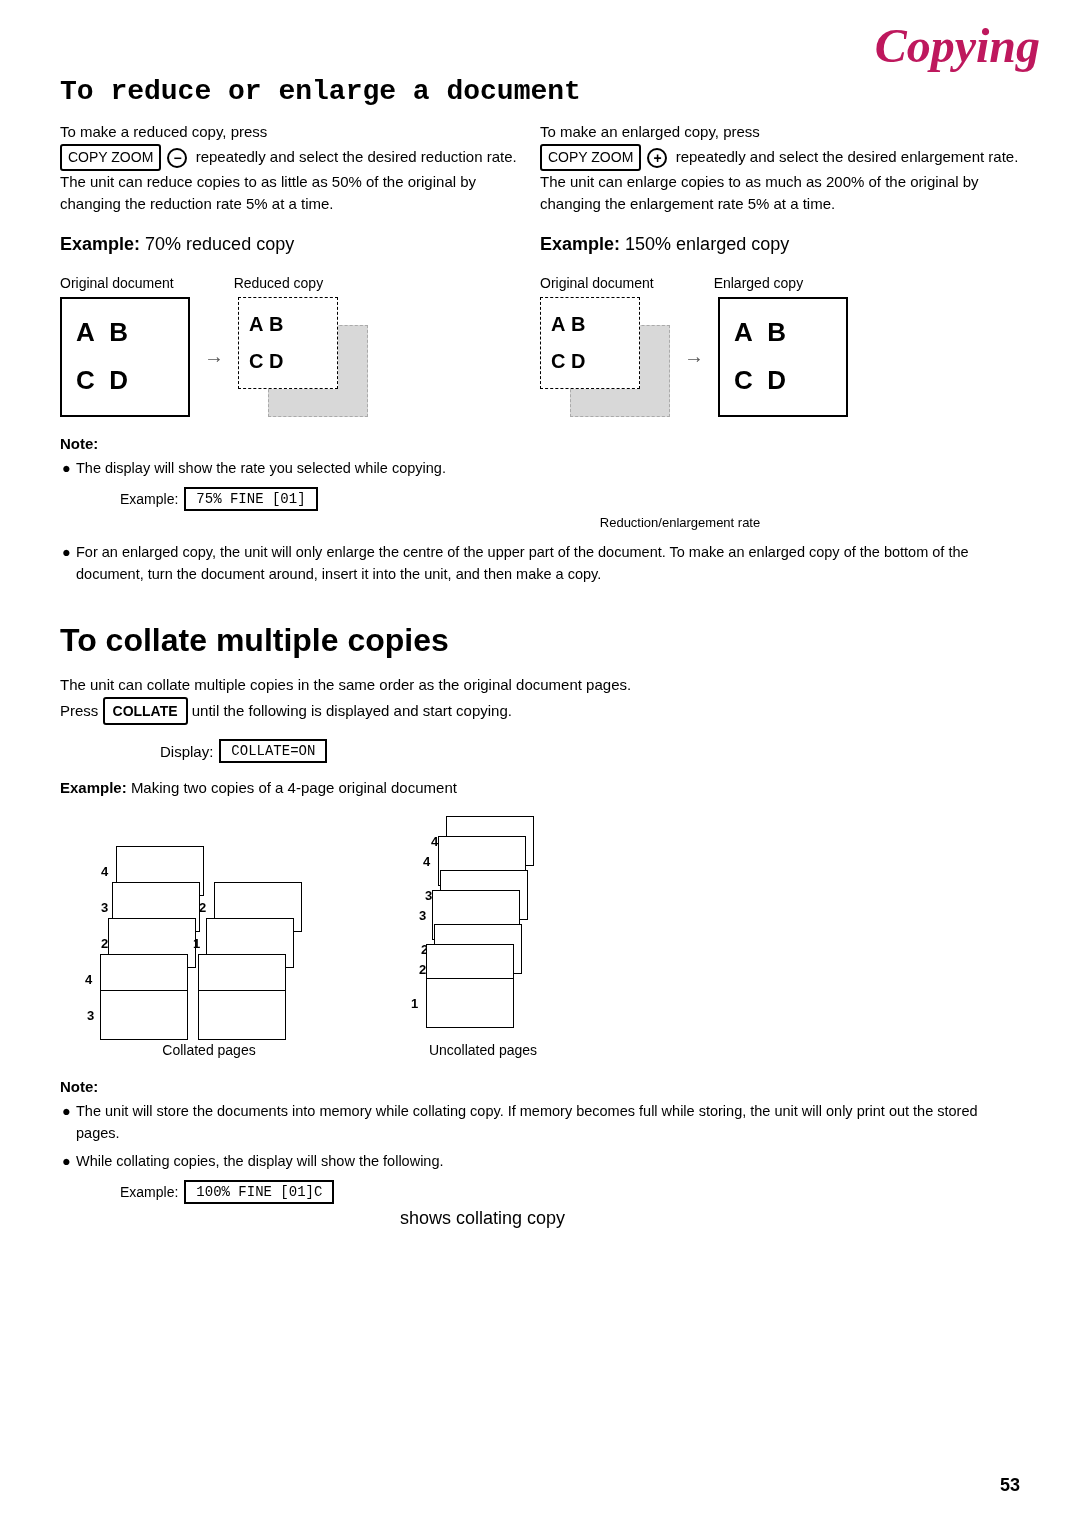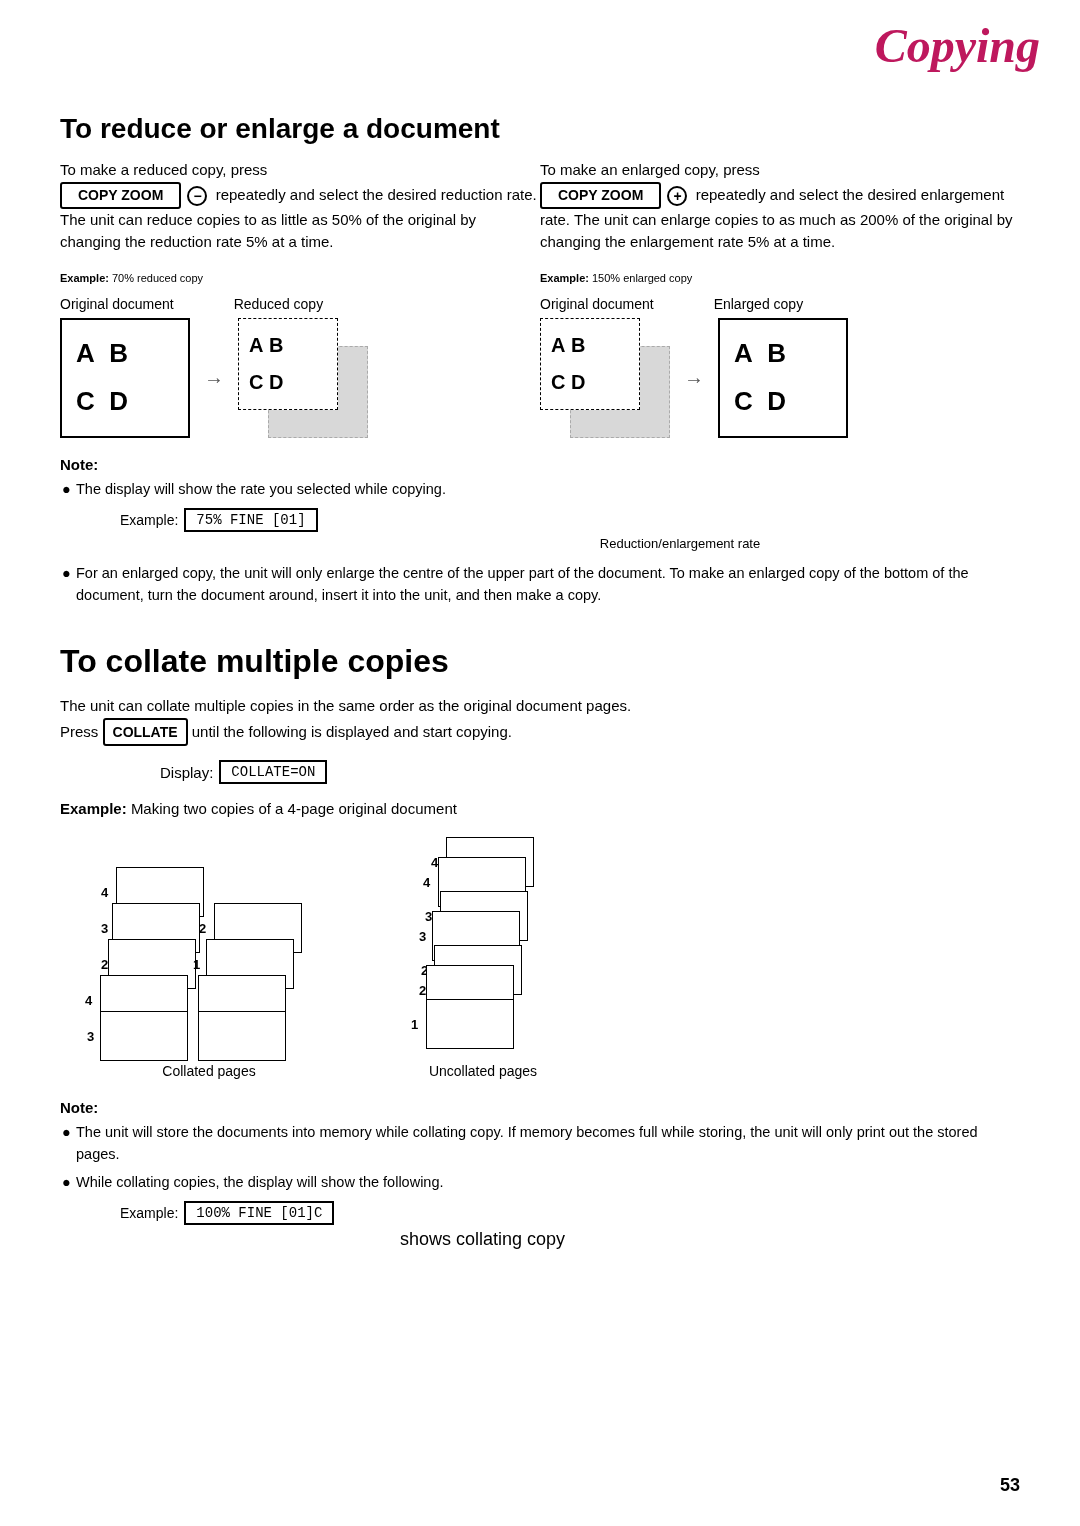--- a/index.html
+++ b/index.html
@@ -47,23 +47,23 @@
     }
     .two-col .col {
       flex: 1;
       font-size: 15px;
       line-height: 1.5;
     }
 
     .copy-zoom-box {
       display: inline-block;
       border: 2px solid #000;
-      padding: 1px 16px;
-      font-size: 14px;
-      font-weight: bold;
+      padding: 1px 6px;
+      font-size: 14px;
+      font-weight: normal;
       border-radius: 3px;
       margin-right: 2px;
     }
 
     .minus-circle, .plus-circle {
       display: inline-block;
       width: 20px;
       height: 20px;
       border: 2px solid #000;
       border-radius: 50%;
@@ -80,22 +80,22 @@
     }
 
     .diagram-labels {
       display: flex;
       gap: 30px;
       font-size: 14px;
       margin-bottom: 6px;
     }
 
     .example-label {
-      font-size: 11px;
-      margin-bottom: 12px;
+      font-size: 18px;
+      margin-bottom: 20px;
     }
     .example-label strong {
       font-weight: bold;
     }
 
     
     .note-section {
       margin-top: 18px;
       margin-bottom: 18px;
     }
@@ -194,21 +194,21 @@
       margin: 20px 40px;
       align-items: flex-end;
     }
 
   </style>
 </head>
 <body>
 
 <div class="page-title">Copying</div>
 
-<h2 class="section-heading" style="margin-top:73px;">To reduce or enlarge a document</h2>
+<h2 class="section-heading" style="margin-top:36px;font-family:Liberation Mono, monospace;">To reduce or enlarge a document</h2>
 
 <div class="two-col">
   <div class="col">
     <span>To make a reduced copy, press</span><br>
     <span class="copy-zoom-box">COPY ZOOM</span>
     <span class="minus-circle">−</span>
     <span>repeatedly and select the desired reduction rate. The unit can reduce copies to as little as 50% of the original by changing the reduction rate 5% at a time.</span>
   </div>
   <div class="col">
     <span>To make an enlarged copy, press</span><br>

